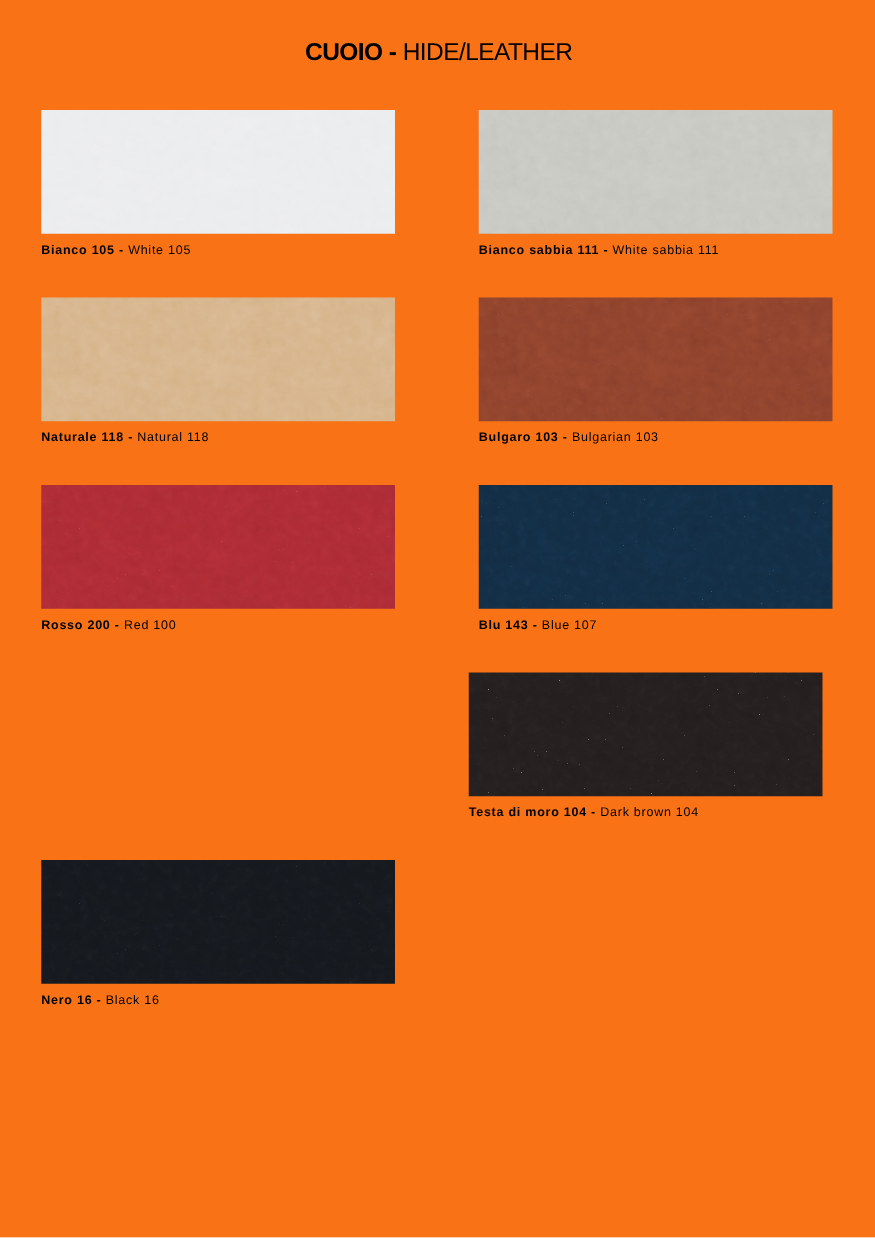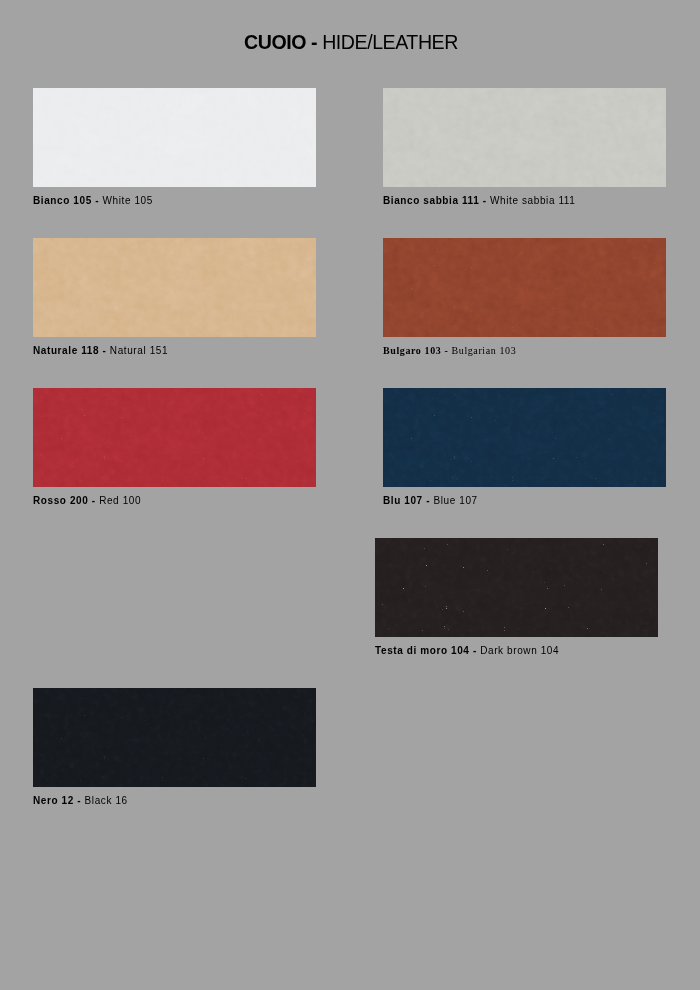--- a/index.html
+++ b/index.html
@@ -11,21 +11,21 @@
     background: #ffffff;
   }
   body {
     font-family: "Liberation Sans", sans-serif;
   }
   .page {
     position: relative;
     width: 700px;
     height: 990px;
     overflow: hidden;
-    background: #a3a3a3;
+    background: #f97316;
   }
   .page-title {
     position: absolute;
     left: 1px;
     top: 31px;
     width: 700px;
     text-align: center;
     font-size: 19.6px;
     letter-spacing: -0.45px;
     color: #000000;
@@ -175,23 +175,23 @@
         <div class="caption"><span class="it">Bianco sabbia 111</span><span class="sep"> - </span><span class="en">White sabbia 111</span></div>
       </div>
       <div class="cell" style="left: 0px; top: 150px;">
         <div class="swatch" style="background:#D7B58C">
           <div class="grain"></div>
           <div class="block"></div>
           <div class="fleck"></div>
           <div class="dark"></div>
           <div class="speck" style="opacity:0.16"></div>
         </div>
-        <div class="caption"><span class="it">Naturale 118</span><span class="sep"> - </span><span class="en">Natural 151</span></div>
-      </div>
-      <div class="cell" style="left: 350px; top: 150px; font-family: Liberation Serif, serif;">
+        <div class="caption"><span class="it">Naturale 118</span><span class="sep"> - </span><span class="en">Natural 118</span></div>
+      </div>
+      <div class="cell" style="left: 350px; top: 150px;">
         <div class="swatch" style="background:#8F422C">
           <div class="grain"></div>
           <div class="block"></div>
           <div class="fleck"></div>
           <div class="dark"></div>
           <div class="speck" style="opacity:0.18"></div>
         </div>
         <div class="caption"><span class="it">Bulgaro 103</span><span class="sep"> - </span><span class="en">Bulgarian 103</span></div>
       </div>
       <div class="cell" style="left: 0px; top: 300px;">
@@ -205,37 +205,37 @@
         <div class="caption"><span class="it">Rosso 200</span><span class="sep"> - </span><span class="en">Red 100</span></div>
       </div>
       <div class="cell" style="left: 350px; top: 300px;">
         <div class="swatch" style="background:#122D45">
           <div class="grain"></div>
           <div class="block"></div>
           <div class="fleck"></div>
           <div class="dark"></div>
           <div class="speck" style="opacity:0.26"></div>
         </div>
-        <div class="caption"><span class="it">Blu 107</span><span class="sep"> - </span><span class="en">Blue 107</span></div>
+        <div class="caption"><span class="it">Blu 143</span><span class="sep"> - </span><span class="en">Blue 107</span></div>
       </div>
       <div class="cell" style="left: 342px; top: 450px;">
         <div class="swatch" style="background:#241E1E">
           <div class="grain"></div>
           <div class="block"></div>
           <div class="fleck"></div>
           <div class="dark"></div>
           <div class="speck" style="opacity:0.72"></div>
         </div>
         <div class="caption"><span class="it">Testa di moro 104</span><span class="sep"> - </span><span class="en">Dark brown 104</span></div>
       </div>
       <div class="cell" style="left: 0px; top: 600px;">
         <div class="swatch" style="background:#15181D">
           <div class="grain"></div>
           <div class="block"></div>
           <div class="fleck"></div>
           <div class="dark"></div>
           <div class="speck" style="opacity:0.16"></div>
         </div>
-        <div class="caption"><span class="it">Nero 12</span><span class="sep"> - </span><span class="en">Black 16</span></div>
+        <div class="caption"><span class="it">Nero 16</span><span class="sep"> - </span><span class="en">Black 16</span></div>
       </div>
     </div>
 
 </div>
 
 </body></html>

